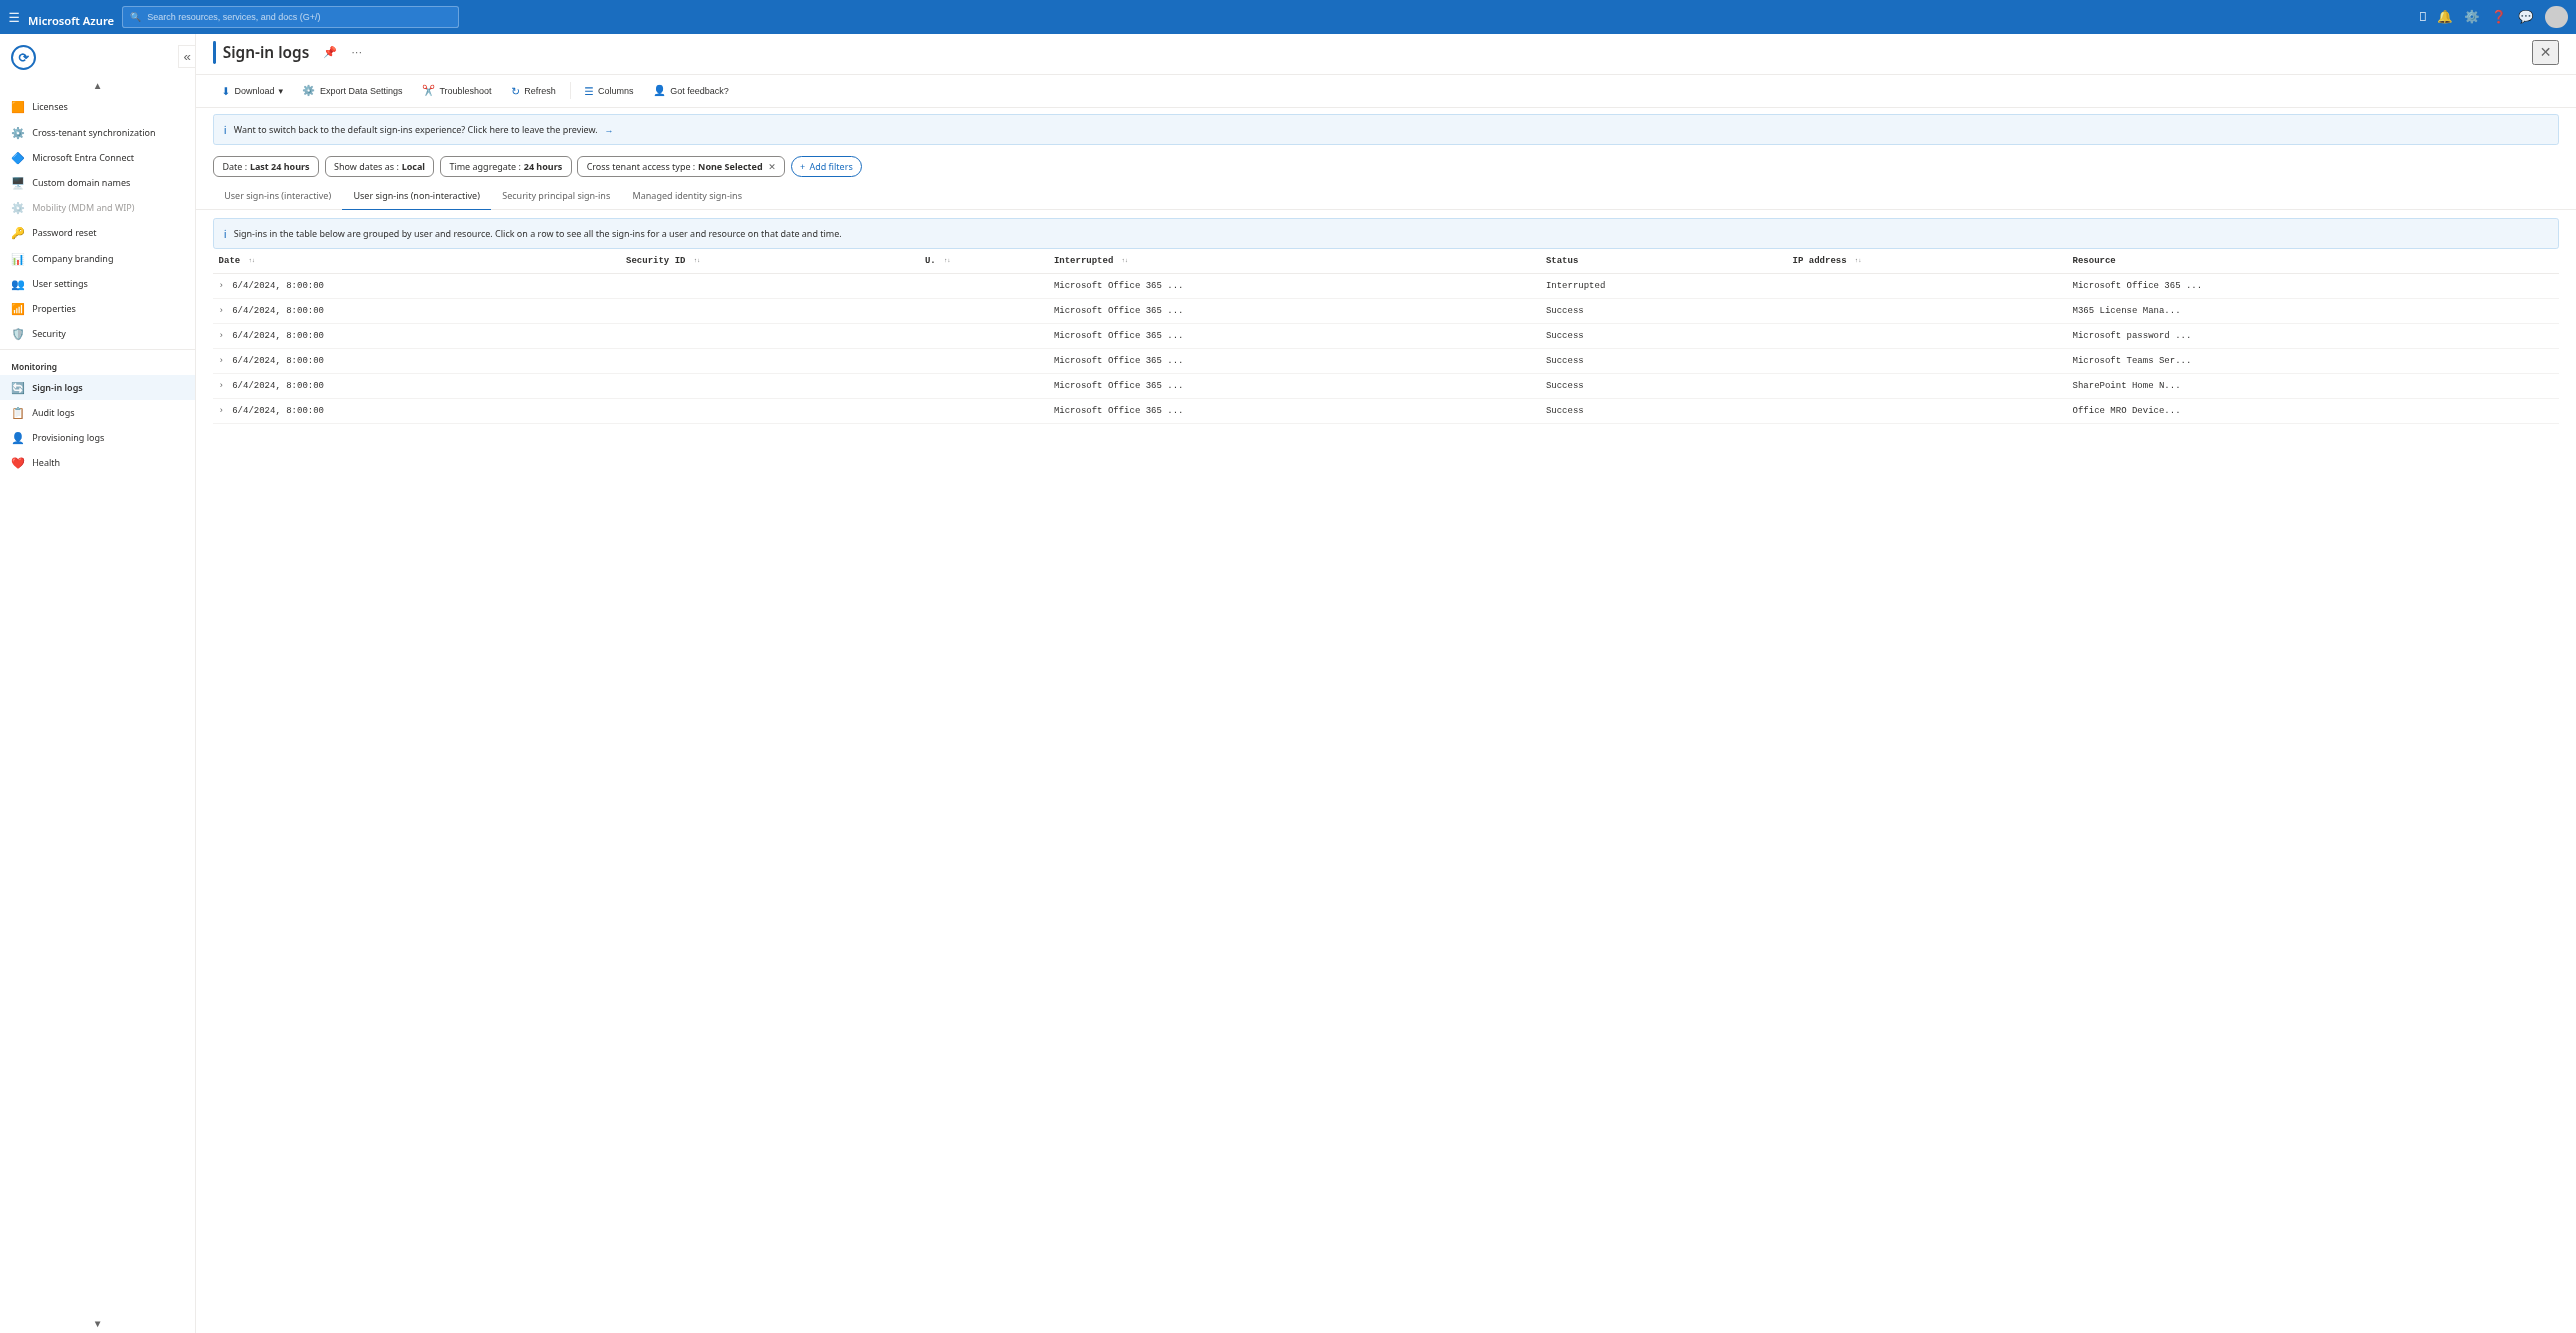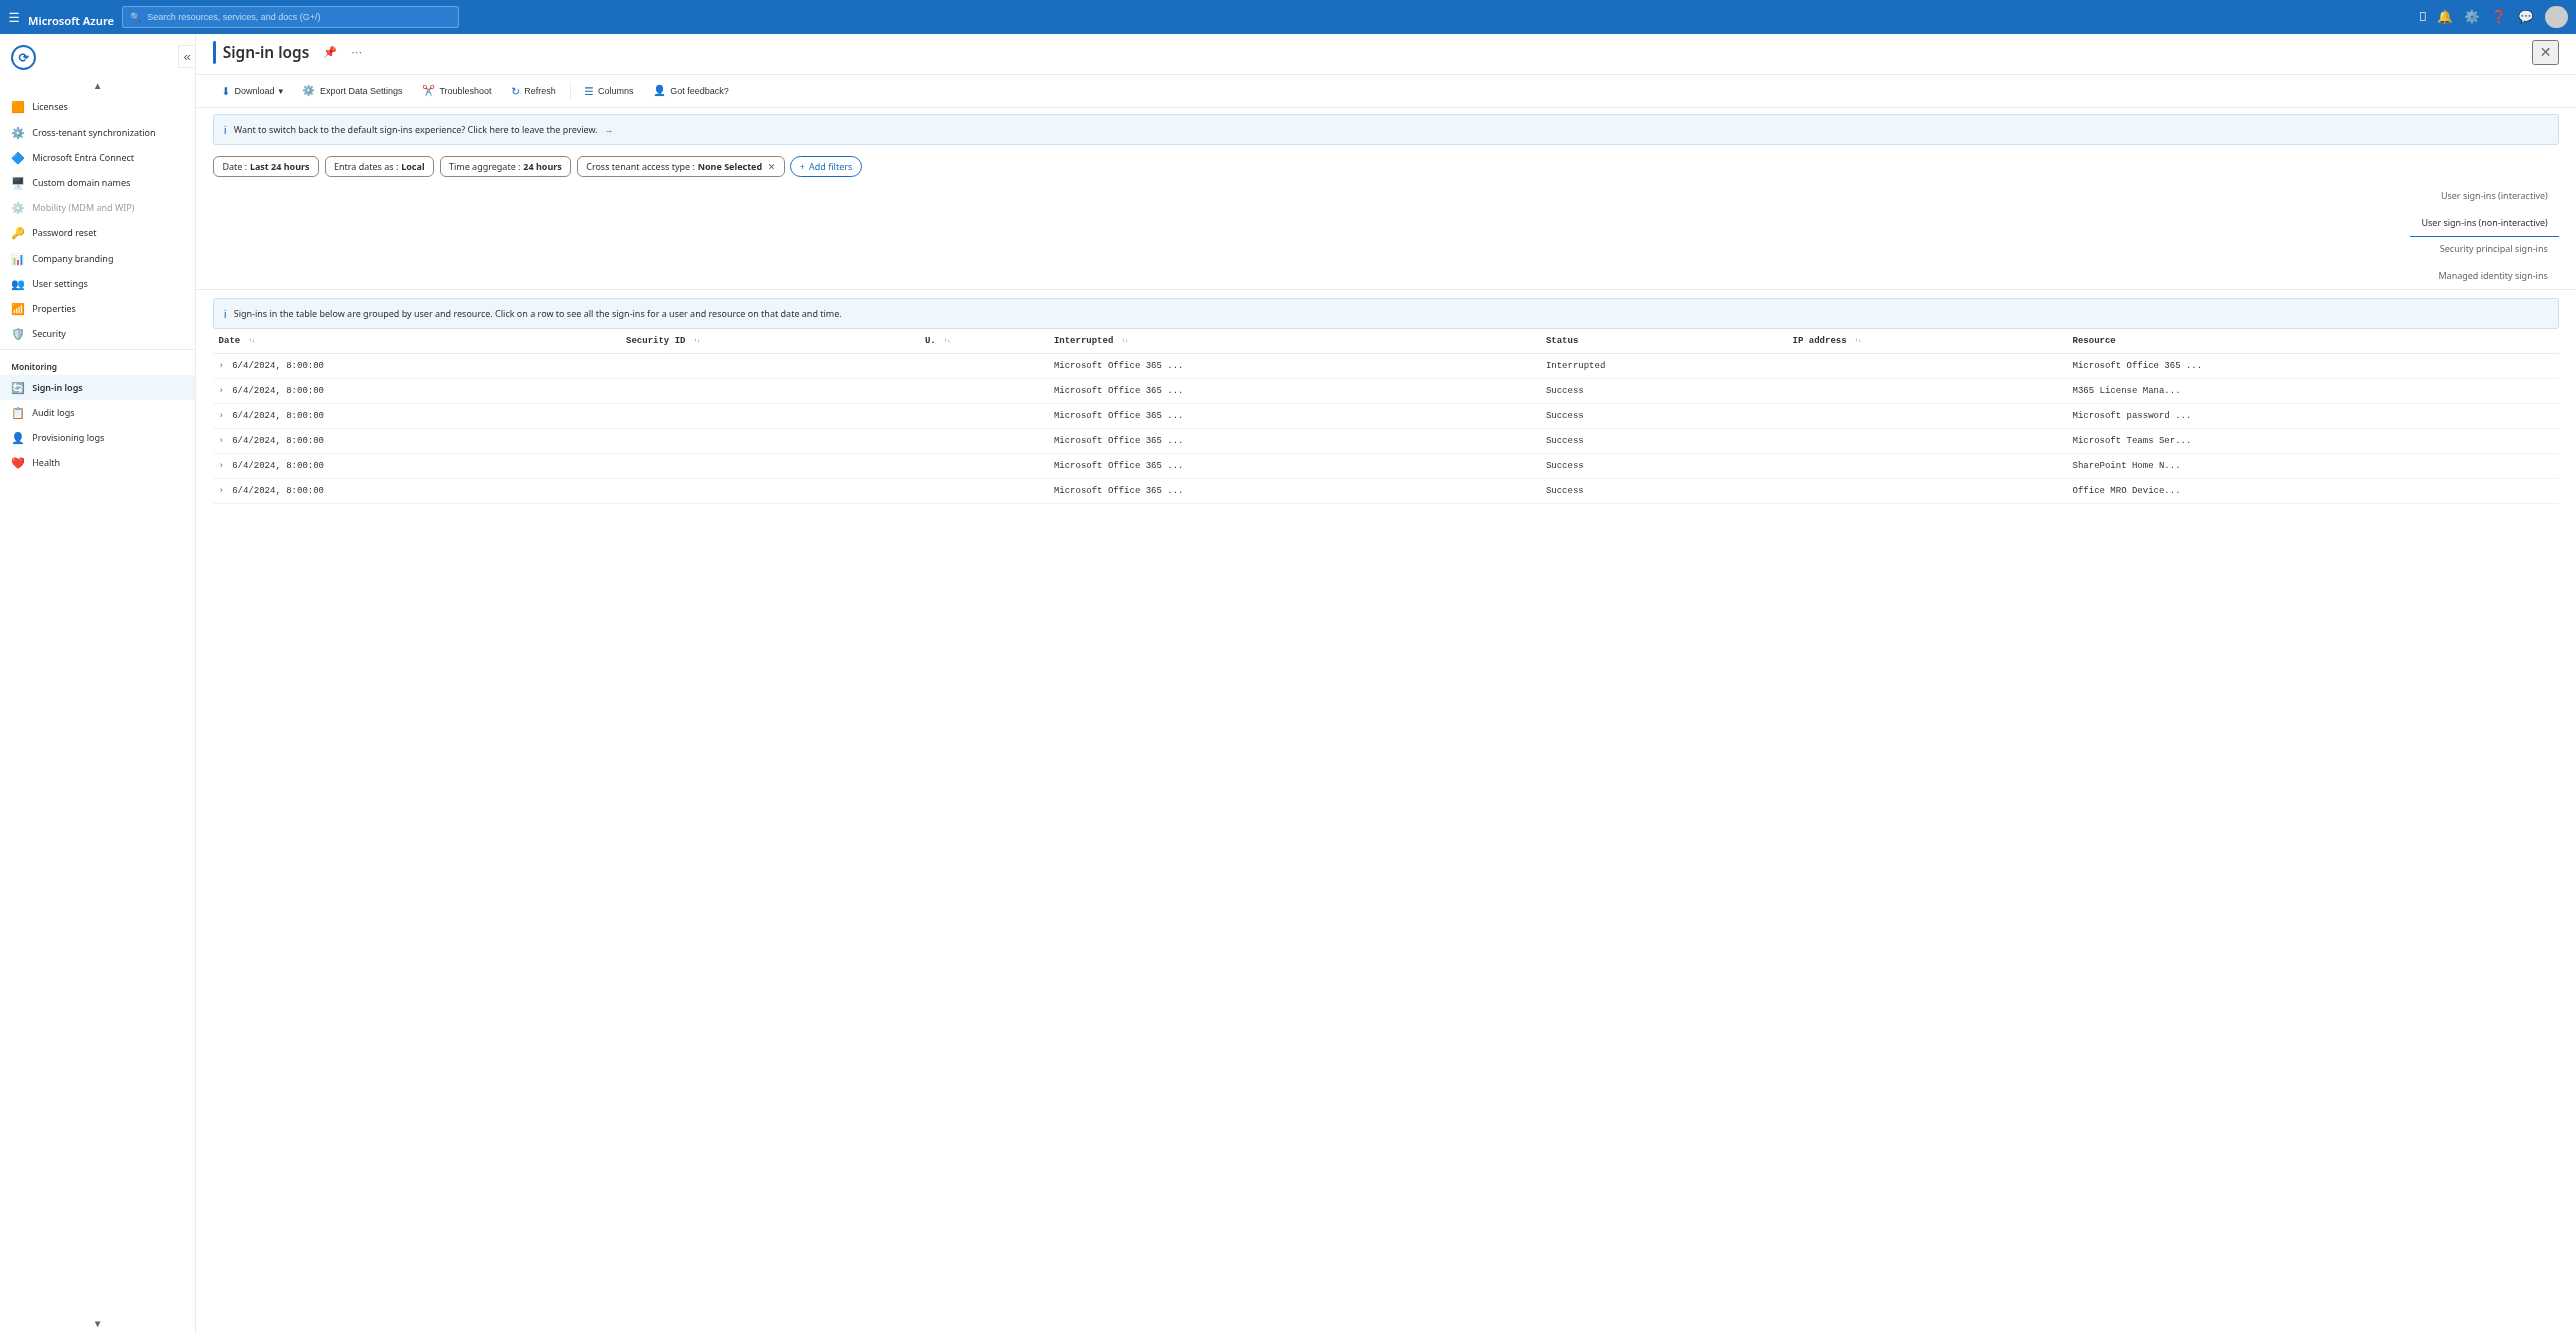--- a/index.html
+++ b/index.html
@@ -256,21 +256,20 @@
       cursor: pointer;
     }
 
     
     .tabs {
       display: flex;
       align-items: flex-end;
       gap: 0;
       padding: 0 17px;
       border-bottom: 1.4px solid #edebe9;
-      flex-direction: column;
     }
     .tab {
       padding: 7px 11.2px;
       font-size: 9px;
       color: #666;
       cursor: pointer;
       border-bottom: 1.4px solid transparent;
       margin-bottom: -1.4px;
       white-space: nowrap;
     }
@@ -457,21 +456,21 @@
       <span>Want to switch back to the default sign-ins experience? Click here to leave the preview.</span>
       <a href="#">→</a>
     </div>
 
     <div class="filters-row">
       <div class="filter-chip">
         <span>Date : </span>
         <strong>Last 24 hours</strong>
       </div>
       <div class="filter-chip">
-        <span>Entra dates as : </span>
+        <span>Show dates as : </span>
         <strong>Local</strong>
       </div>
       <div class="filter-chip">
         <span>Time aggregate : </span>
         <strong>24 hours</strong>
       </div>
       <div class="filter-chip">
         <span>Cross tenant access type : </span>
         <strong>None Selected</strong>
         <span class="close-chip">✕</span>

